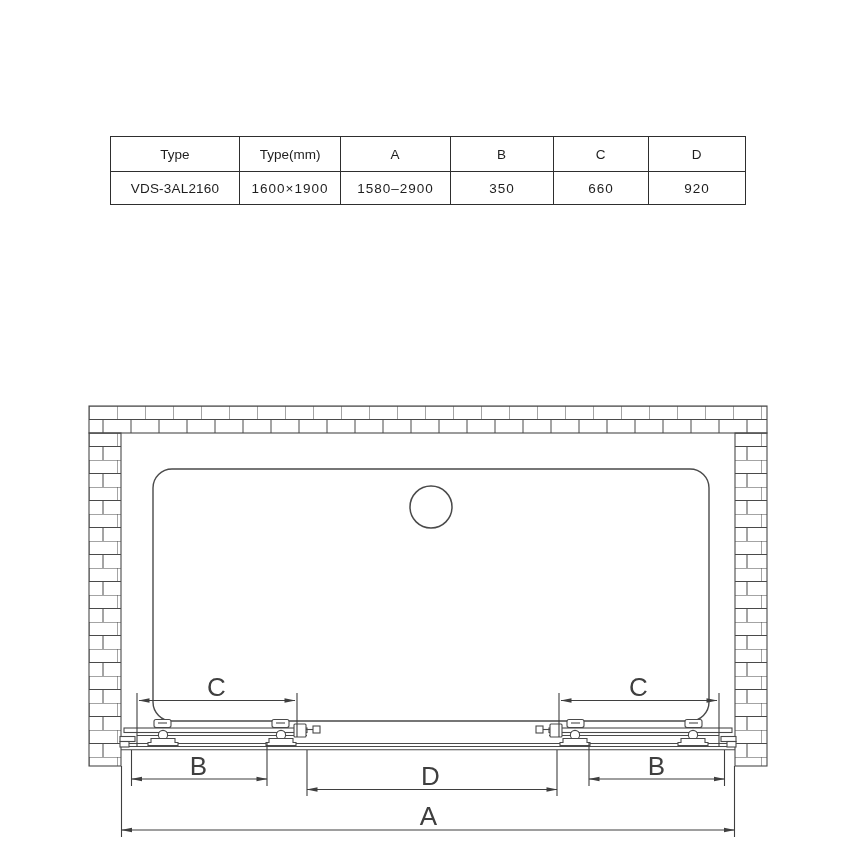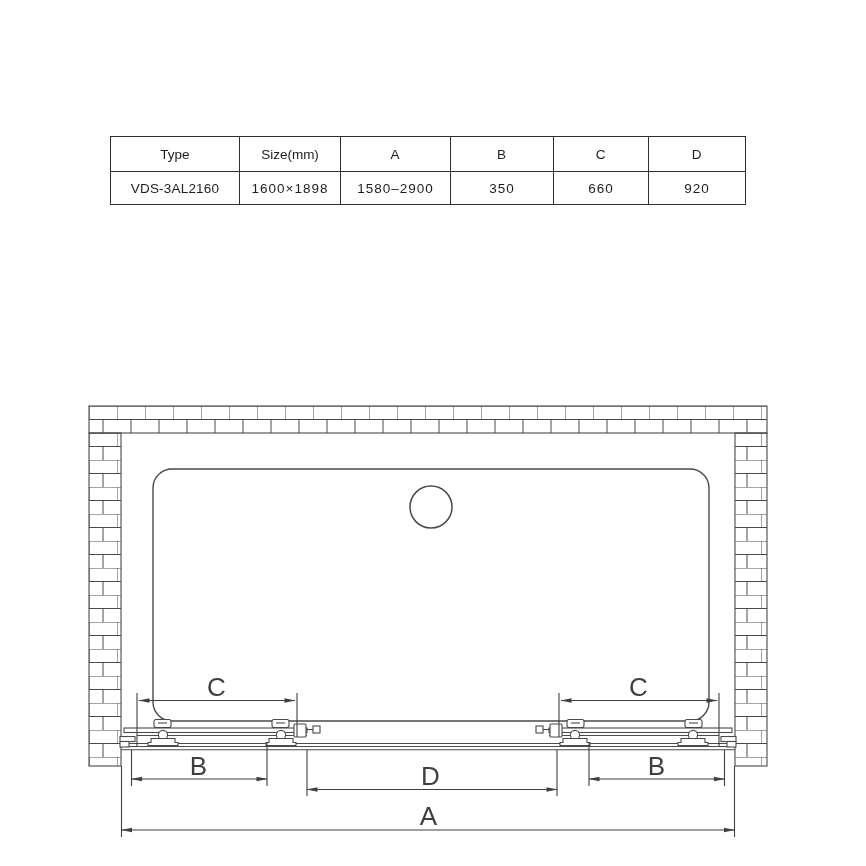--- a/index.html
+++ b/index.html
@@ -38,31 +38,31 @@
       <col style="width:129px">
         <col style="width:101px">
         <col style="width:110px">
       <col style="width:103px">
         <col style="width:95px">
         <col style="width:97px">
     </colgroup>
     <thead>
       <tr>
         <th>Type</th>
-        <th>Size(mm)</th>
+        <th>Type(mm)</th>
         <th class="cad">A</th>
         <th class="cad">B</th>
         <th class="cad">C</th>
         <th class="cad">D</th>
       </tr>
     </thead>
     <tbody>
       <tr>
         <td class="model">VDS-3AL2160</td>
-        <td class="cad">1600×1898</td>
+        <td class="cad">1600×1900</td>
         <td class="cad">1580–2900</td>
         <td class="cad">350</td>
         <td class="cad">660</td>
         <td class="cad">920</td>
       </tr>
     </tbody>
   </table>
 
   <svg class="drawing" viewBox="0 0 866 866">
     <defs>

